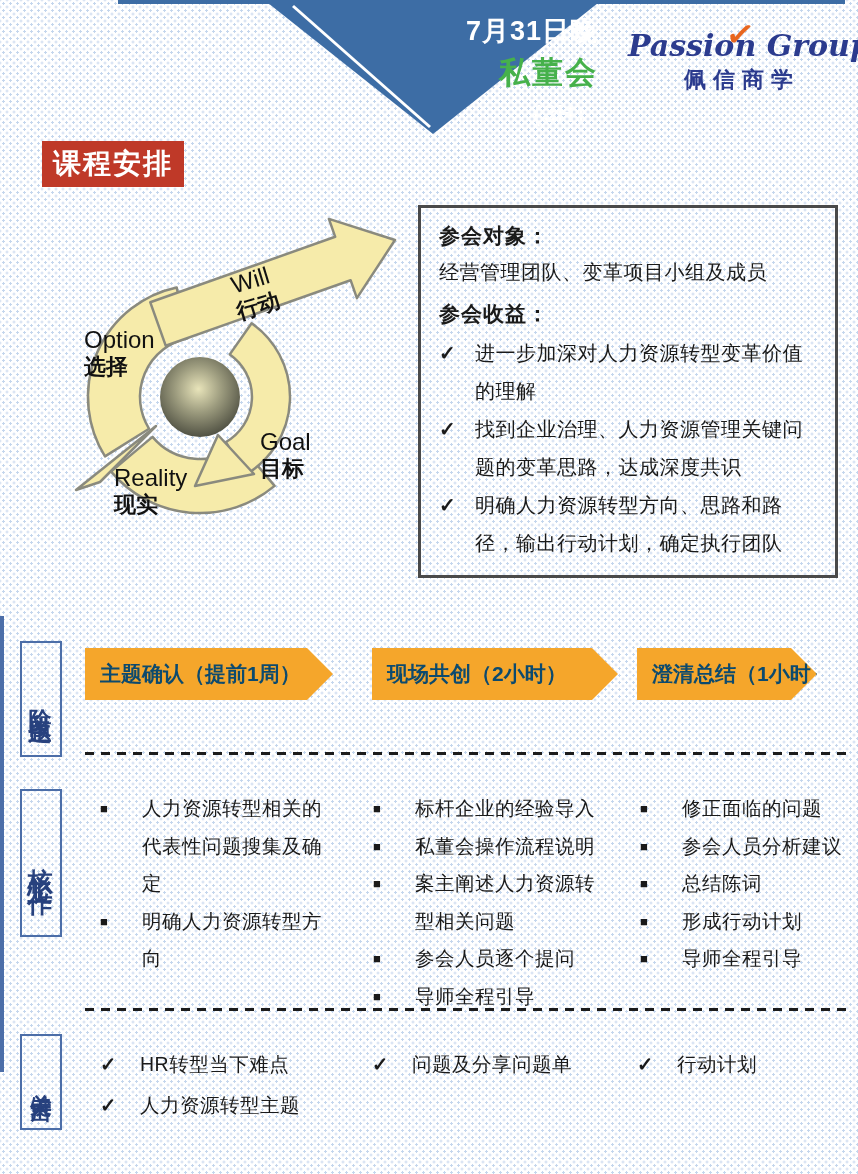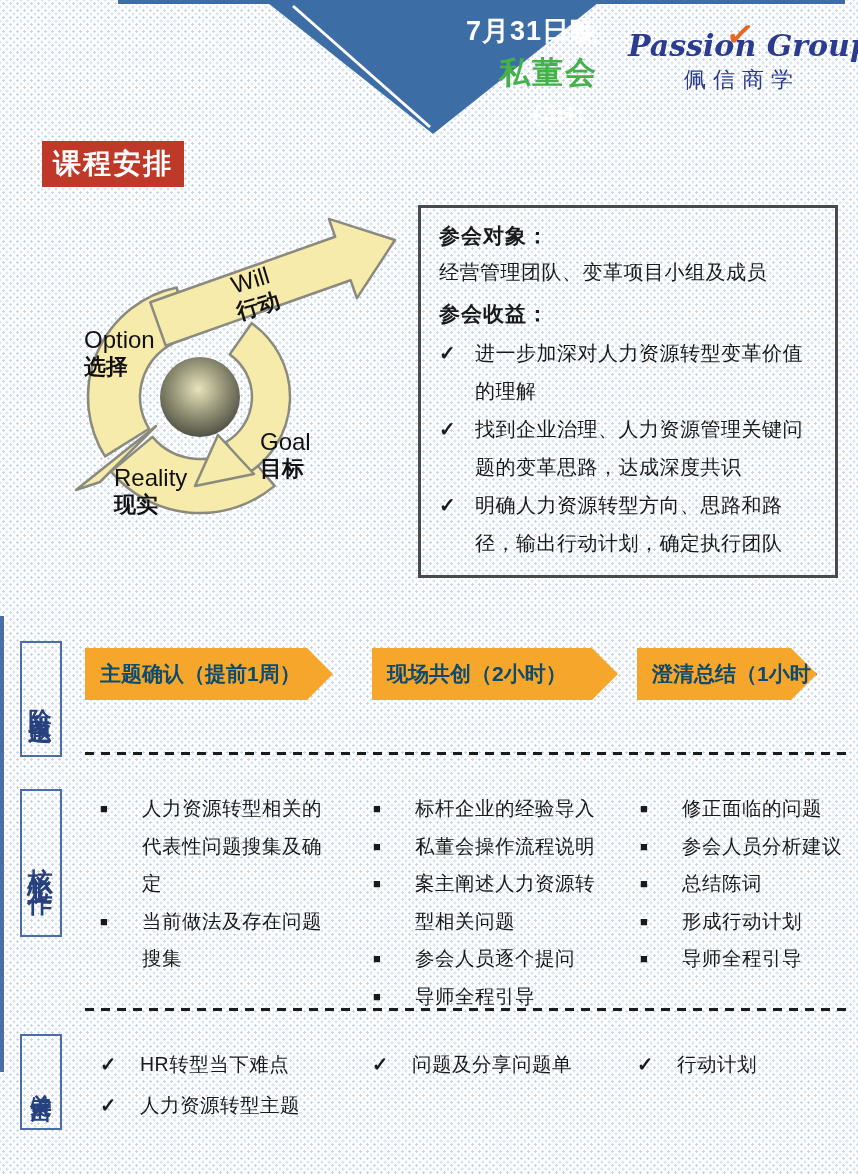--- a/index.html
+++ b/index.html
@@ -21,21 +21,21 @@
   #banner-text{left:268px; top:3px; width:330px; text-align:right;}
   .banner-date{margin-top:10px; font-size:27px; font-weight:bold; color:#ffffff; letter-spacing:1px;}
   .banner-title{margin-top:3px; font-size:31px; font-weight:bold; color:#46b14b; letter-spacing:2px;}
   .banner-dur{margin-top:4px; font-size:24px; font-weight:bold; color:#ffffff;}
   
   #logo{left:628px; top:28px; width:228px; text-align:center;}
   .brand{font-family:"DejaVu Serif", serif; font-style:italic; font-weight:bold;
          font-size:30px; color:#2b3b8e; white-space:nowrap;}
   .brand-check{position:absolute; left:98px; top:-14px; color:#e8661f; font-size:34px;
                font-weight:bold; transform:rotate(8deg);}
-  .brand-cn{margin-top:2px; font-size:22px; font-weight:normal; color:#2b3b8e; letter-spacing:7px;}
+  .brand-cn{margin-top:2px; font-size:22px; font-weight:bold; color:#2b3b8e; letter-spacing:7px;}
   
   #page-title{left:42px; top:141px; width:142px; height:46px; background:#bf3928;
     color:#ffffff; font-size:28px; font-weight:bold; line-height:46px; text-align:center; letter-spacing:2px;}
   
   .diag-label{position:absolute; line-height:1.15;}
   .diag-en{font-size:24px; color:#111;}
   .diag-zh{font-size:22px; font-weight:bold; color:#111;}
   
   #info-box{left:418px; top:205px; width:420px; height:373px; border:3px solid #4a4a4a;
     box-sizing:border-box; padding:14px 24px 8px 18px; background:transparent;}
@@ -172,21 +172,21 @@
   <div class="dashes" style="top:752px;"></div>
   <div class="dashes" style="top:1008px;"></div>
 
   <div class="col" style="left:100px; width:232px;">
     <div class="sq-item">
       <span class="bu">■</span>
       <span class="tx">人力资源转型相关的代表性问题搜集及确定</span>
     </div>
     <div class="sq-item">
       <span class="bu">■</span>
-      <span class="tx">当前做法及存在问题搜集</span>
+      <span class="tx">明确人力资源转型方向</span>
     </div>
   </div>
 
   <div class="col" style="left:373px; width:232px;">
     <div class="sq-item">
       <span class="bu">■</span>
       <span class="tx">标杆企业的经验导入</span>
     </div>
     <div class="sq-item">
       <span class="bu">■</span>

